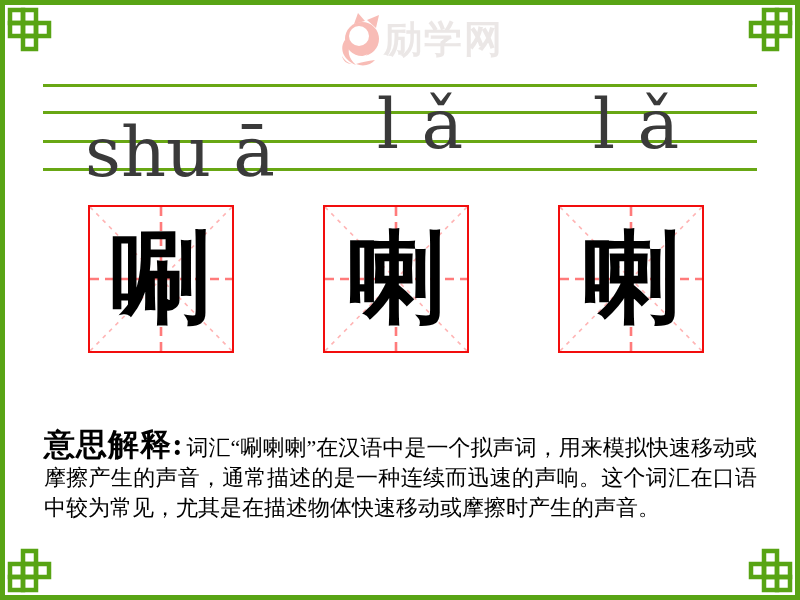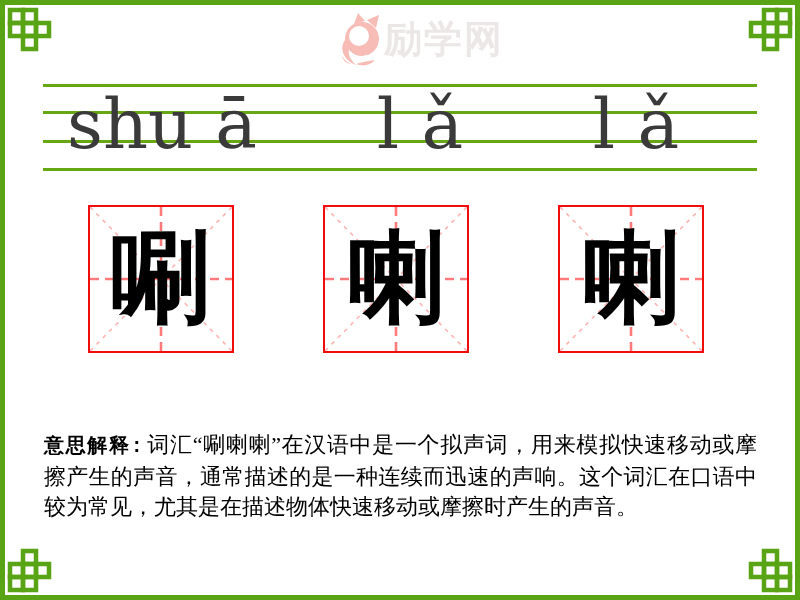--- a/index.html
+++ b/index.html
@@ -16,35 +16,35 @@
   .watermark{position:absolute;top:12px;left:334px;display:flex;align-items:center;justify-content:center;}
   .logo-text{font-size:38px;font-weight:bold;color:#ebe7e6;letter-spacing:2px;
              font-family:"DejaVu Sans",sans-serif;line-height:54px;}
   
   .staff-line{position:absolute;left:43px;width:714px;height:3px;background:#68a714;}
   .staff-line.l1{top:84px;} .staff-line.l2{top:111px;}
   .staff-line.l3{top:140px;} .staff-line.l4{top:168px;}
   .pinyin-word{position:absolute;top:89px;transform:translateX(-50%);
                font-family:"DejaVu Serif",serif;font-size:70px;line-height:1;
                color:#3a3a3a;white-space:pre;}
-  .pw1{left:162px;} .pw2{left:420px;} .pw3{left:636px;}
+  .pw1{left:180px;margin-top:28px;} .pw2{left:420px;} .pw3{left:636px;}
   
   .char-box{position:absolute;top:205px;width:142px;height:144px;background:#fff;
             border:2px solid #f20d0d;}
   .cb1{left:88px;} .cb2{left:323px;} .cb3{left:558px;}
   .char-box svg.guides{position:absolute;top:0;left:0;width:100%;height:100%;}
   .char-glyph{position:absolute;inset:0;display:flex;align-items:center;justify-content:center;
               font-size:100px;font-weight:bold;color:#000;
               font-family:"DejaVu Sans",sans-serif;}
   
   .definition{position:absolute;left:44px;top:408px;width:713px;
               font-family:"Liberation Serif",serif;font-size:22px;line-height:30px;
               color:#000;text-align:justify;}
-  .definition .label{font-weight:bold;font-size:20px;letter-spacing:1px;margin-right:3px;
-                     font-family:Liberation Mono, monospace;}
+  .definition .label{font-weight:bold;font-size:31px;letter-spacing:1px;margin-right:3px;
+                     font-family:Liberation Serif, serif;}
 </style>
 </head>
 <body>
 
 <div class="card">
 
   <div class="frame"></div>
 
   <svg class="corner tl" viewBox="0 0 64 64">
     <g fill="none" stroke="#58a414" stroke-width="4.5">

